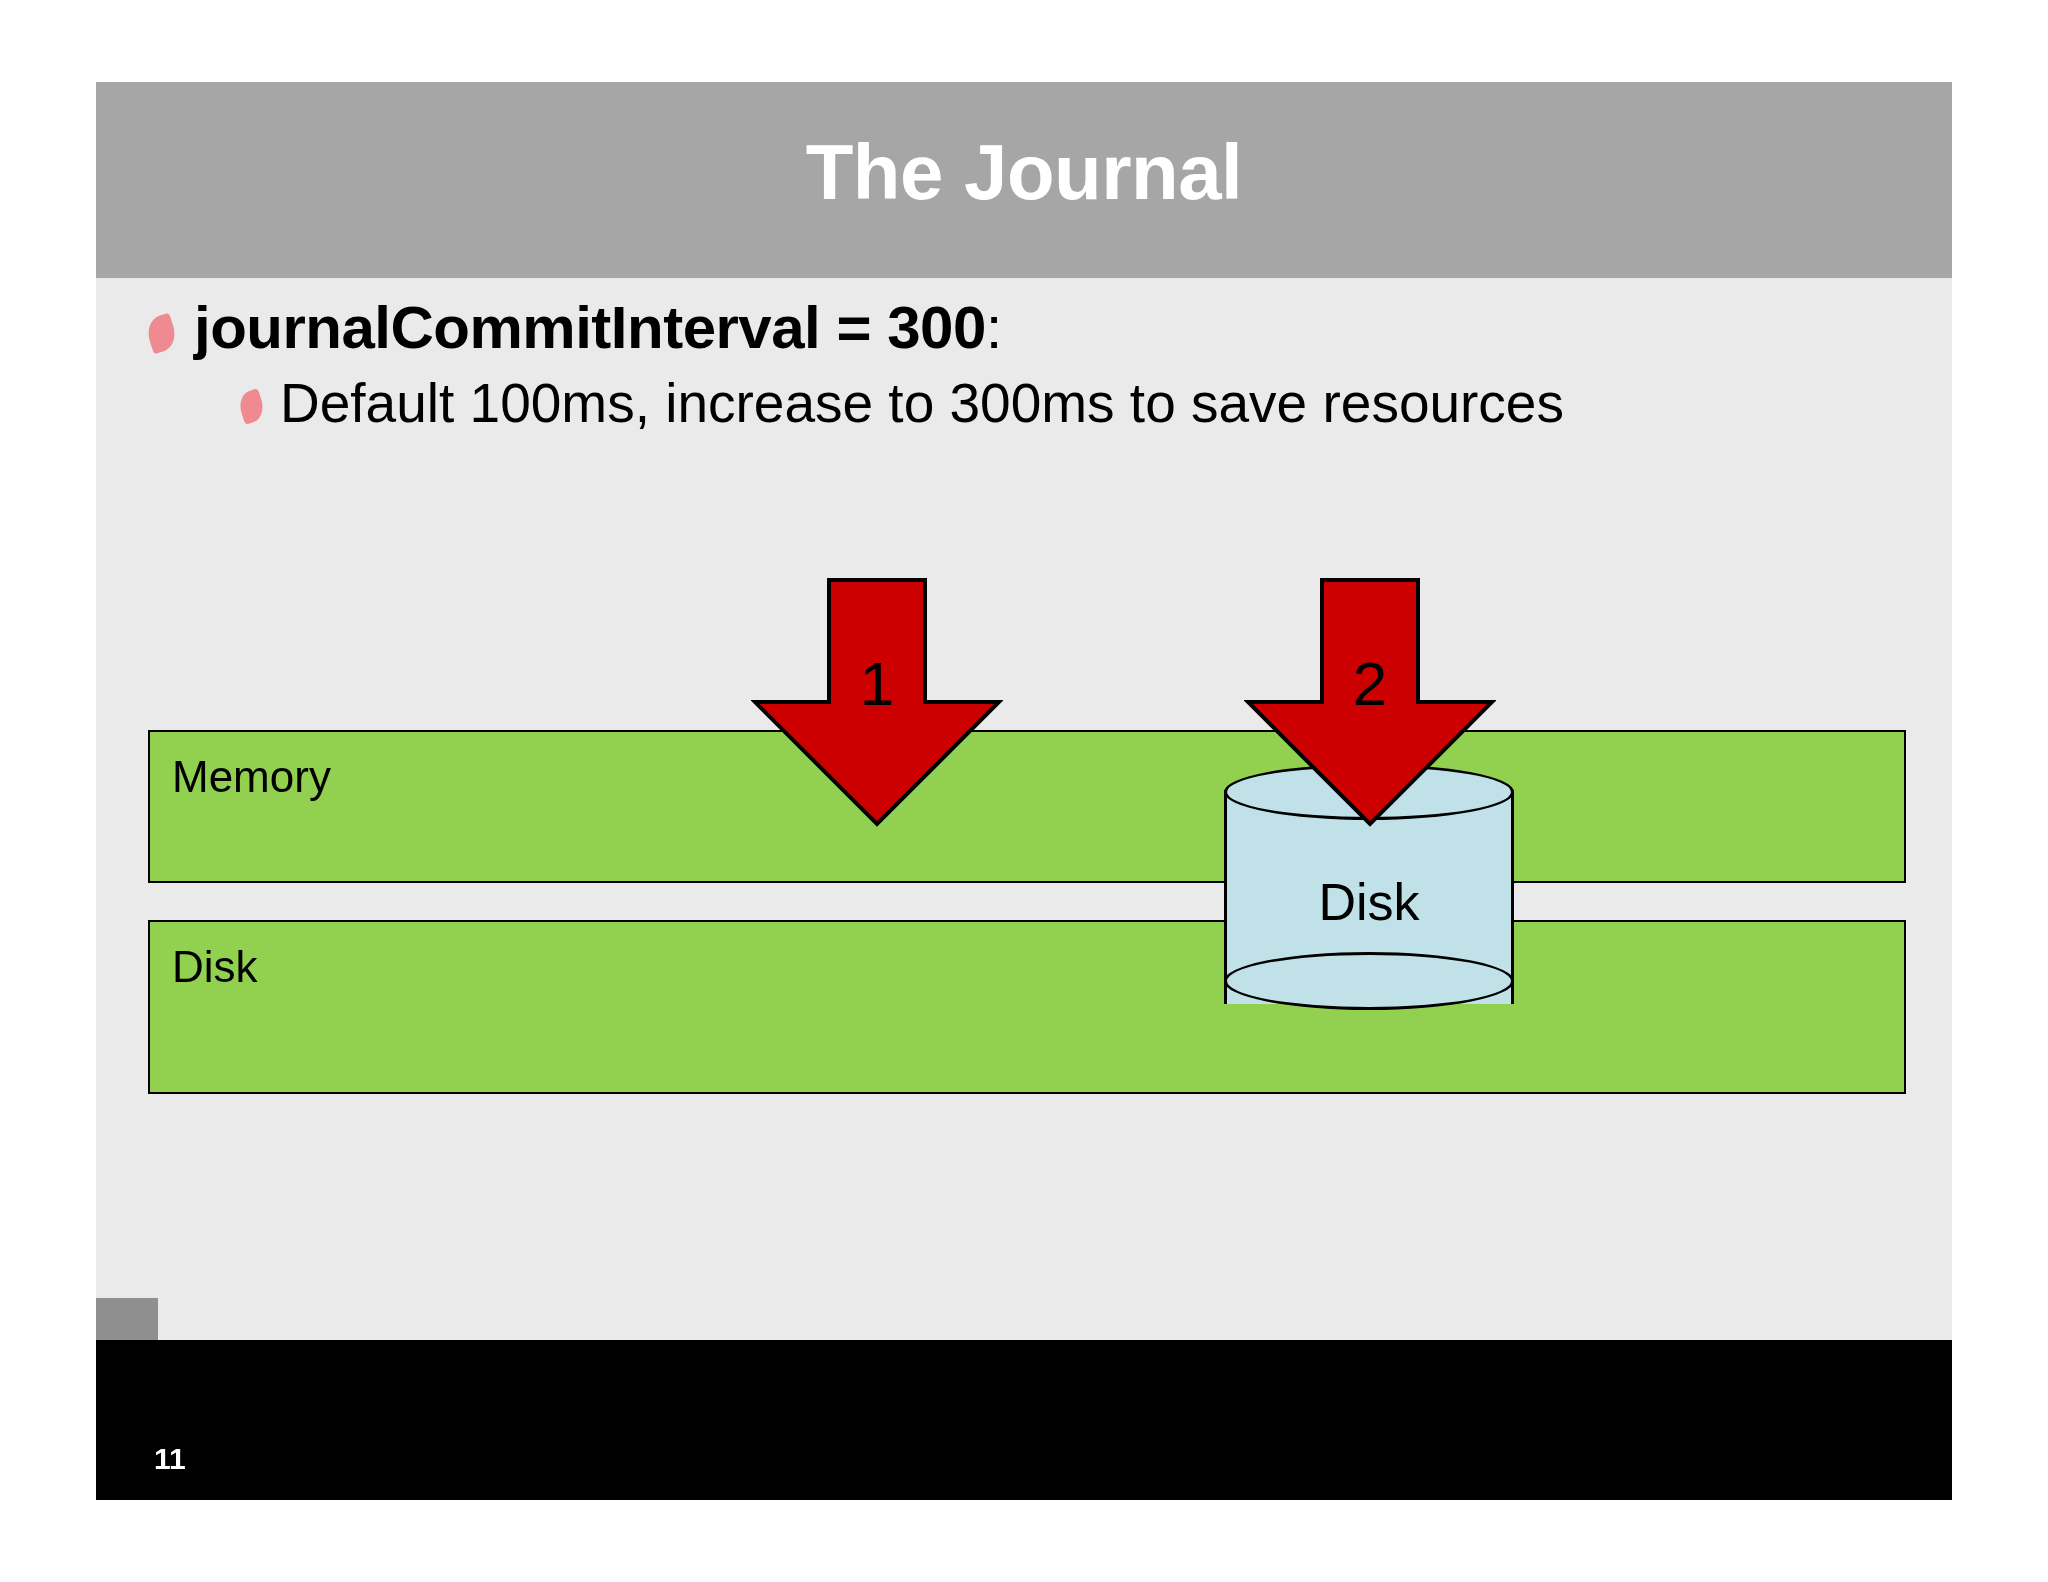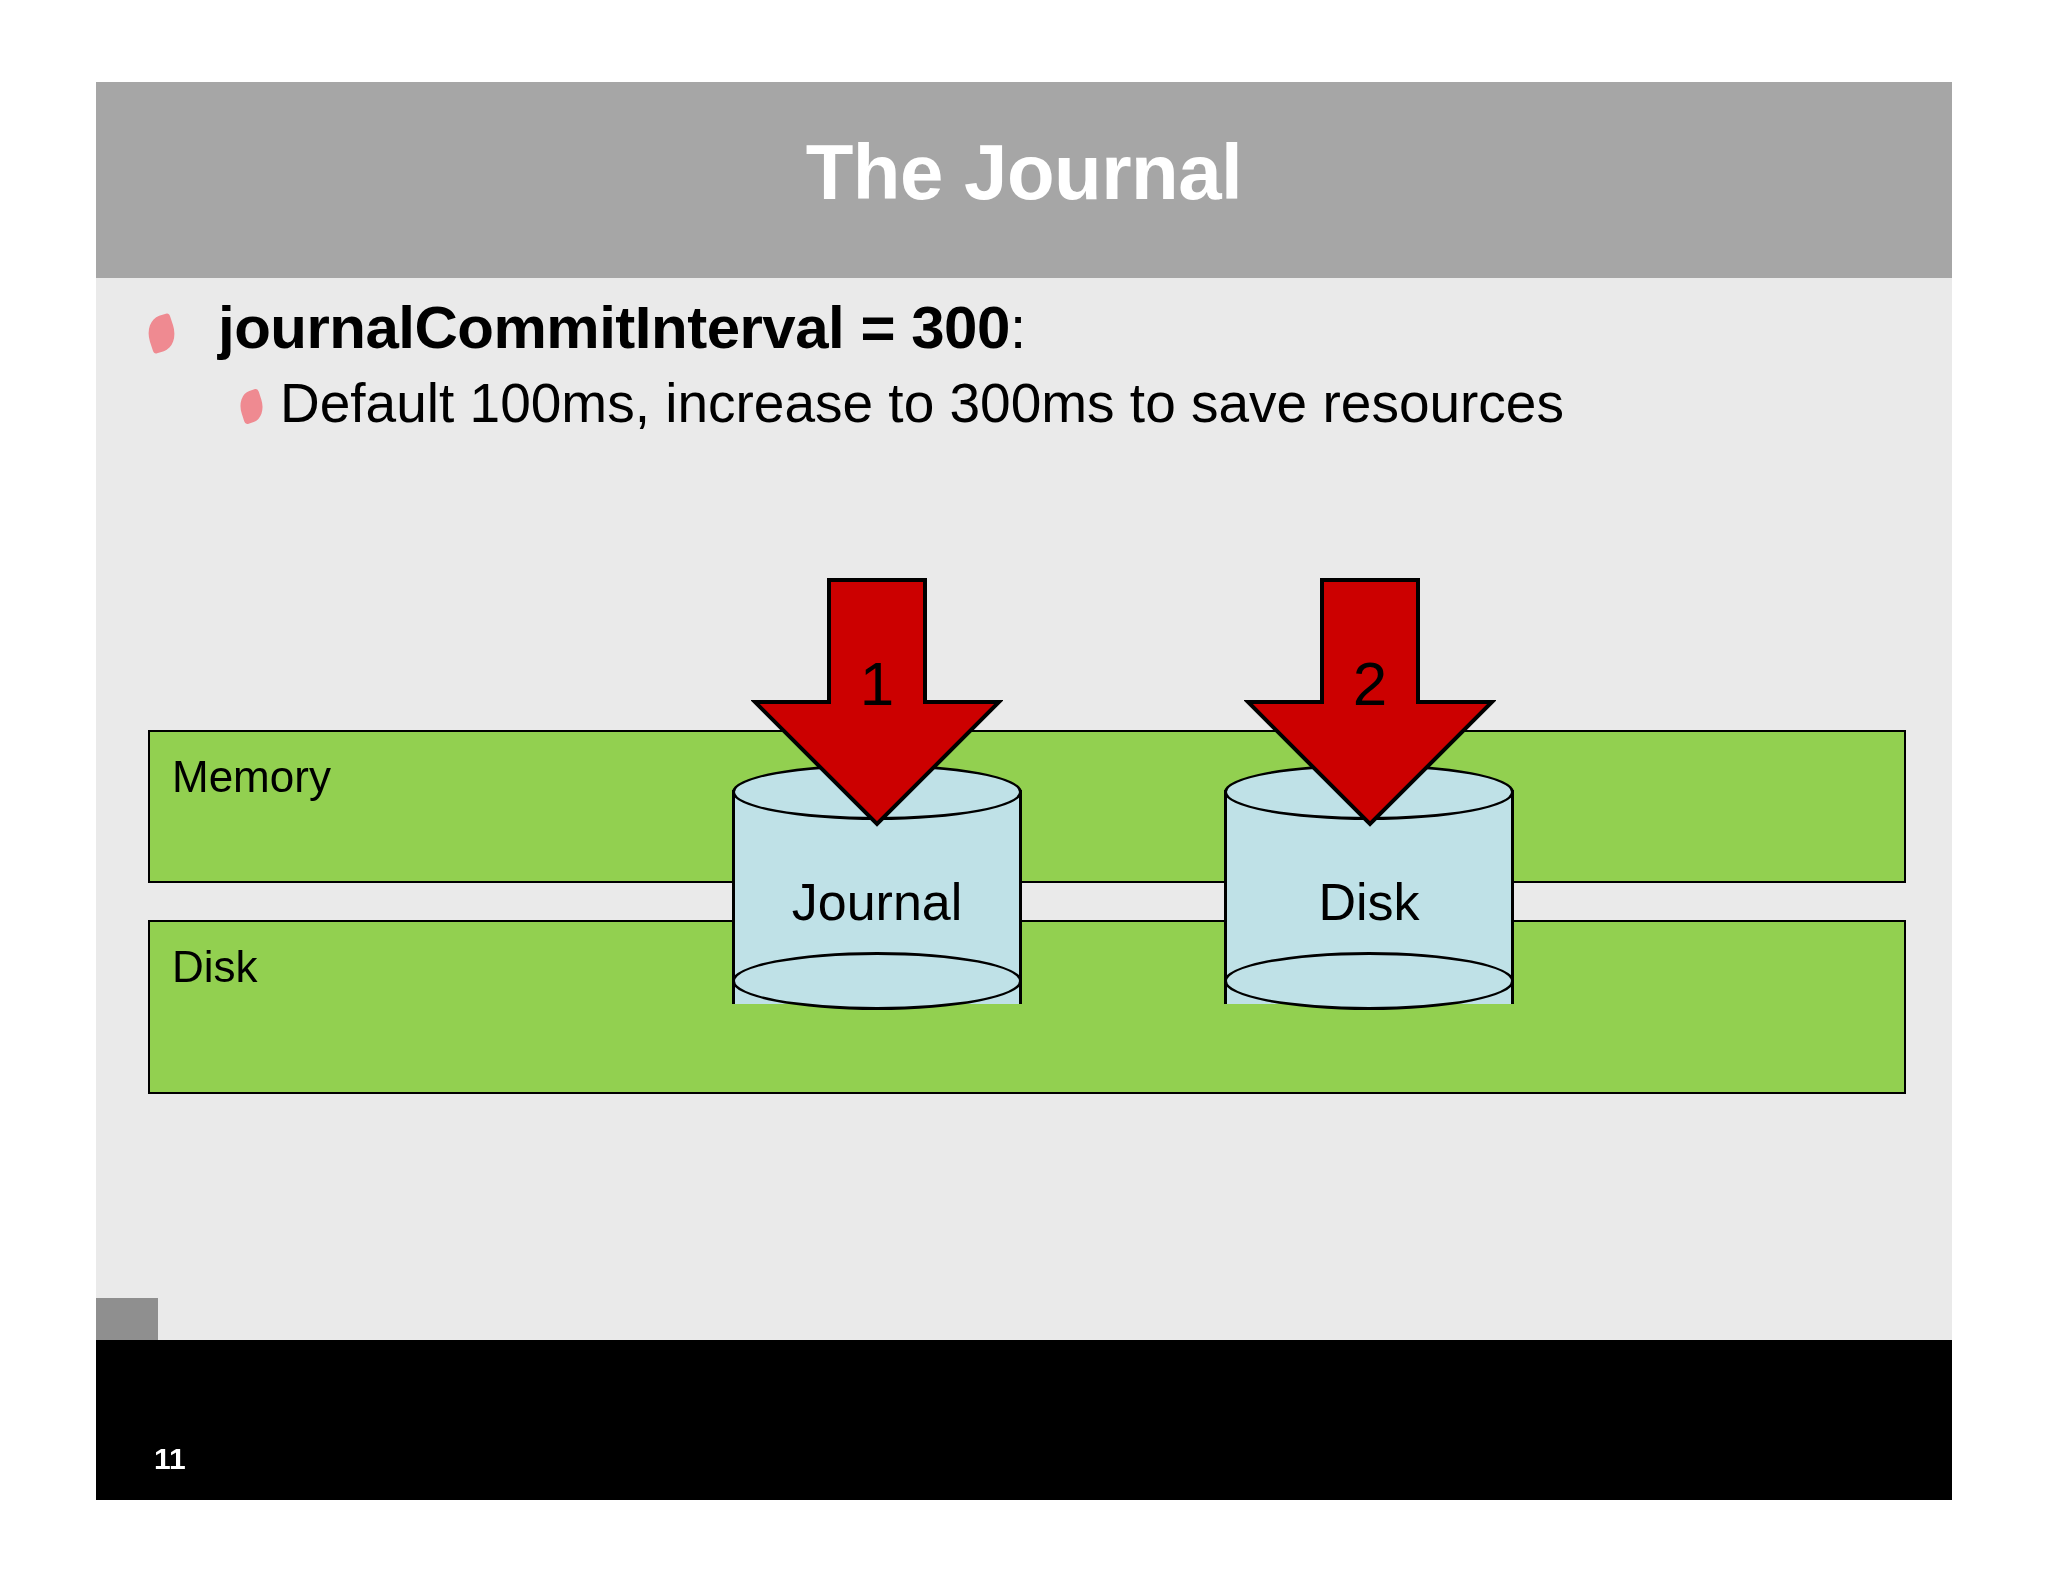--- a/index.html
+++ b/index.html
@@ -77,21 +77,20 @@
     height: 31px;
     margin-top: 19px;
     margin-right: 17px;
   }
   .l1-text {
     font-size: 60px;
     font-weight: bold;
     color: #000000;
     line-height: 1.14;
     letter-spacing: -0.5px;
-    margin-left: 24px;
   }
   .l1-text .tail {
     font-weight: normal;
   }
   .l2 {
     margin-left: 92px;
     margin-top: 10px;
   }
   .l2-text {
     font-size: 55px;
@@ -285,26 +284,20 @@
   <div id="diagram">
 
     <div class="band" id="disk-band">
       <span class="band-label">Disk</span>
     </div>
 
     <div class="band" id="memory-band">
       <span class="band-label">Memory</span>
     </div>
 
-    <div class="cylinder" id="cyl-journal">
-      <div class="cyl-body"></div>
-      <div class="cyl-bottom"></div>
-      <div class="cyl-top"></div>
-      <div class="cyl-label">Journal</div>
-    </div>
 
     <div class="cylinder" id="cyl-data">
       <div class="cyl-body"></div>
       <div class="cyl-bottom"></div>
       <div class="cyl-top"></div>
       <div class="cyl-label">Disk</div>
     </div>
 
     <div class="arrow-wrap" id="arrow-1">
       <svg width="252" height="250" viewBox="0 0 252 250">

